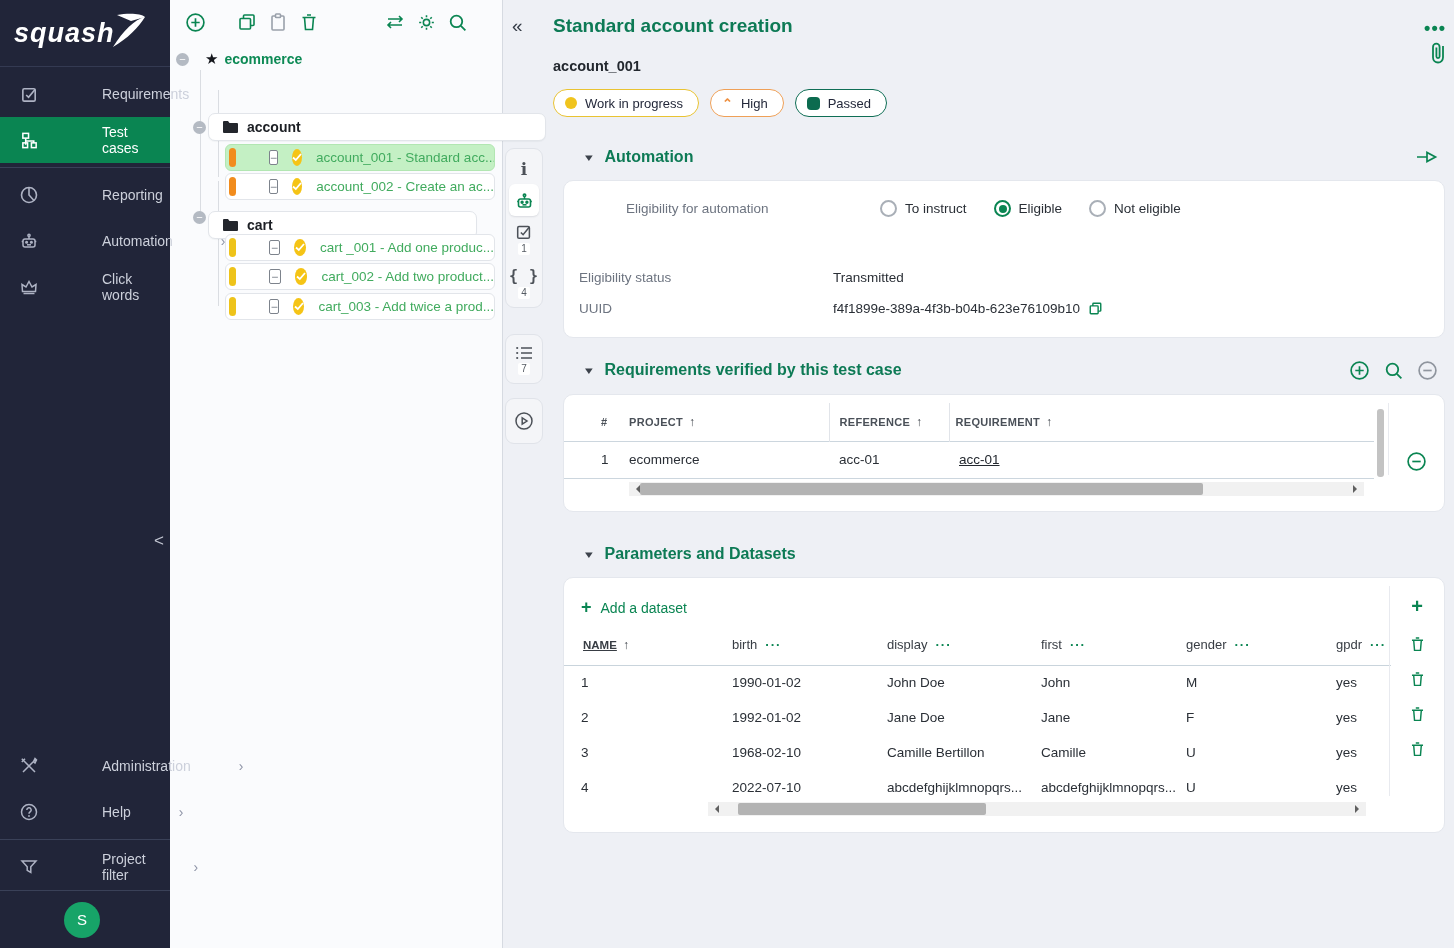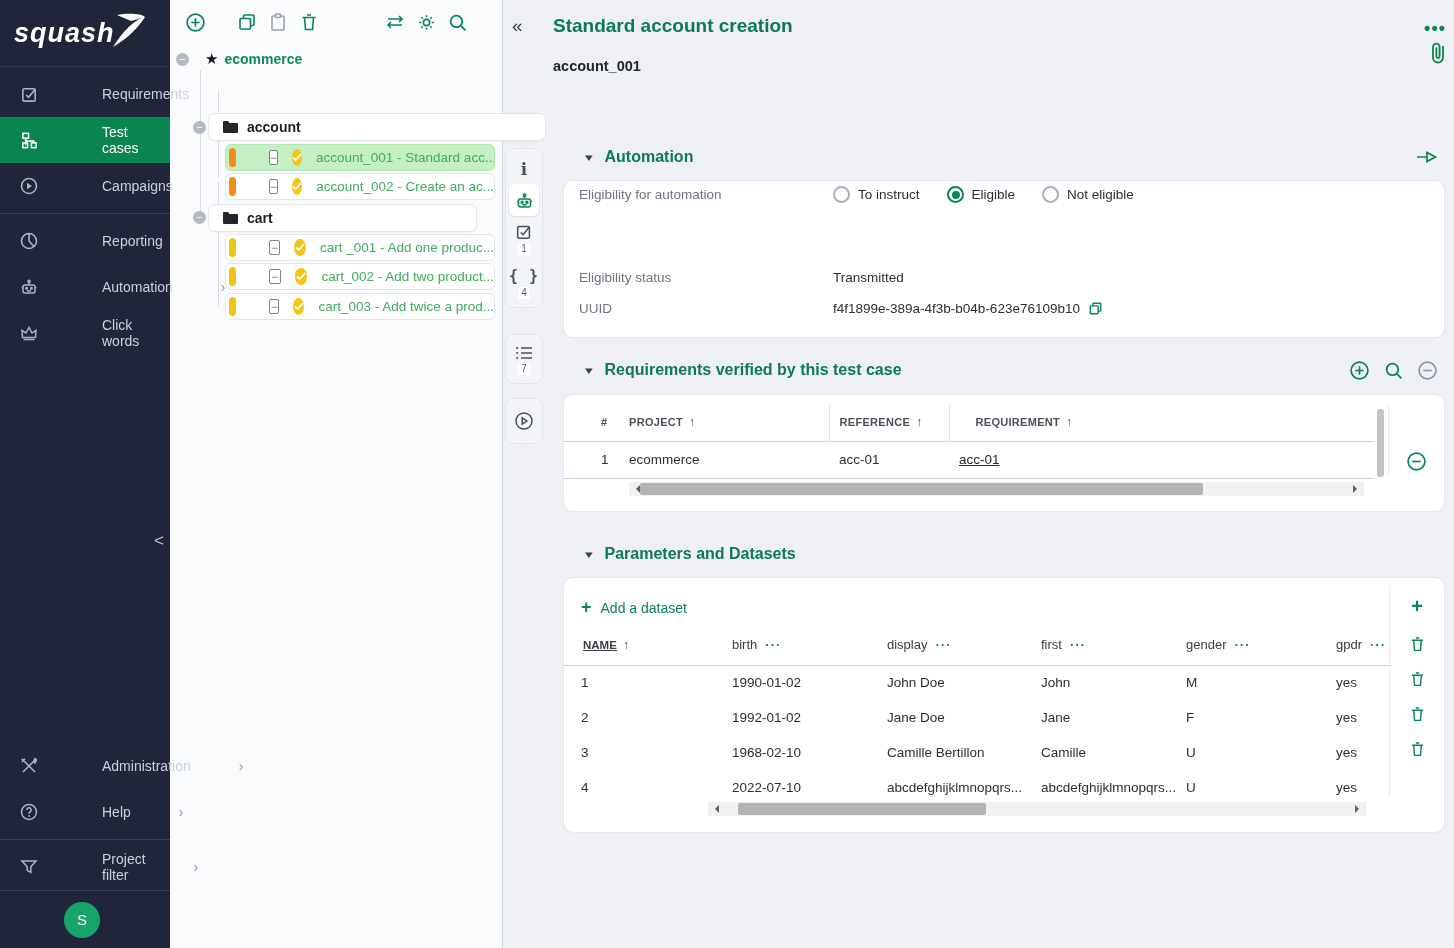--- a/index.html
+++ b/index.html
@@ -166,29 +166,20 @@
         <span class="ico">
           <svg width="19" height="19" viewBox="0 0 20 20" fill="none" stroke="currentColor" stroke-width="1.6">
               <rect x="3" y="2.5" width="6" height="5"></rect>
               <rect x="3" y="12.5" width="5" height="5"></rect>
               <rect x="12" y="12.5" width="5" height="5"></rect>
               <path d="M6 7.5 v7 M6 10.5 h8.5 v2"></path>
             </svg>
         </span>
         <span>Test cases</span>
       </div>
-      <div class="nav-item">
-        <span class="ico">
-          <svg width="20" height="20" viewBox="0 0 20 20" fill="none" stroke="currentColor" stroke-width="1.6">
-              <circle cx="10" cy="10" r="7.5"></circle>
-              <path d="M8 6.8 L13 10 L8 13.2 Z" fill="currentColor" stroke="none"></path>
-            </svg>
-        </span>
-        <span>Campaigns</span>
-      </div>
       <div class="nav-divider"></div>
       <div class="nav-item">
         <span class="ico">
           <svg width="20" height="20" viewBox="0 0 20 20" fill="none" stroke="currentColor" stroke-width="1.6">
               <circle cx="10" cy="10" r="7.5"></circle>
               <path d="M10 2.5 V10 L15 15.5"></path>
             </svg>
         </span>
         <span>Reporting</span>
       </div>
@@ -339,21 +330,21 @@
         <span class="sq-minus">−</span>
         <span class="status-dot">
           <svg width="10" height="9" viewBox="0 0 10 9" fill="none" stroke="#fff" stroke-width="1.8">
               <path d="M1 4.5 L3.8 7 L9 1"></path>
             </svg>
         </span>
         <span class="item-label">account_002 - Create an ac...</span>
       </div>
 
       <span class="c-collapse" style="position:absolute; left:23px; top:171px;">−</span>
-      <div class="folder-card" style="left:38px; top:164px; width:269px;">
+      <div class="folder-card" style="left:38px; top:171px; width:269px;">
         <span class="folder-ico">
           <svg width="16" height="14" viewBox="0 0 16 14">
               <path d="M1 2 a1 1 0 0 1 1-1 h4 l1.5 2 H15 a1 1 0 0 1 1 1 v8 a1 1 0 0 1 -1 1 H2 a1 1 0 0 1 -1-1 Z" fill="#23262c"></path>
             </svg>
         </span>
         <span class="folder-name">cart</span>
       </div>
       <div class="item-card" style="left:55px; top:194px; width:270px;">
         <span class="item-bar bar-yellow"></span>
         <span class="sq-minus">−</span>
@@ -391,20 +382,34 @@
     <span class="back-ico">«</span>
     <h1 class="page-title">Standard account creation</h1>
     <span class="more-dots">•••</span>
     <span class="paperclip">
       <svg width="16" height="26" viewBox="0 0 16 26" fill="none" stroke="currentColor" stroke-width="1.8">
           <path d="M13 6 V17.5 a5 5 0 0 1 -10 0 V7 a3.3 3.3 0 0 1 6.6 0 V16.5 a1.6 1.6 0 0 1 -3.2 0 V7.5"></path>
         </svg>
     </span>
     <div class="ref-name">account_001</div>
 
+    <div class="chips">
+      <div class="chip wip">
+        <span class="dot-circle"></span>
+        <span>Work in progress</span>
+      </div>
+      <div class="chip high">
+        <span class="caret-up">⌃</span>
+        <span>High</span>
+      </div>
+      <div class="chip passed">
+        <span class="dot-square"></span>
+        <span>Passed</span>
+      </div>
+    </div>
 
     <div class="tabstrip" style="top:148px;">
       <div class="tabgroup">
         <div class="tab">
             <span class="glyph">i</span>
           </div>
         <div class="tab selected">
           <span>
             <svg width="21" height="20" viewBox="0 0 20 20" fill="none" stroke="currentColor" stroke-width="1.6">
                 <rect x="4" y="8" width="12" height="8" rx="2"></rect>
@@ -463,21 +468,21 @@
     <div class="section-head" style="top:148px;">
       <span class="sec-chevron">▾</span>
       <span class="sec-title">Automation</span>
     </div>
     <span class="sec-actions" style="top:147px; right:16px;">
       <svg width="23" height="20" viewBox="0 0 23 20" fill="none" stroke="#0a8552" stroke-width="1.7">
           <path d="M2 10 H12 V5.5 L20.5 10 L12 14.5 V10"></path>
         </svg>
     </span>
     <div class="card" style="top:180px; height:158px;">
-      <div class="form-row" style="top:2px;">
+      <div class="form-row" style="top:16px;margin-left:47px;">
         <span class="f-label">Eligibility for automation</span>
         <span class="radios">
           <span class="radio">
             <span class="rdot"></span>
             <span>To instruct</span>
           </span>
           <span class="radio checked">
             <span class="rdot"></span>
             <span>Eligible</span>
           </span>
@@ -535,21 +540,21 @@
             <col style="width:65px">
             <col style="width:200px">
             <col style="width:120px">
             <col style="width:425px">
           </colgroup>
         <thead>
           <tr>
             <th style="padding-left:37px;"><span>#</span></th>
             <th><span>PROJECT</span><span class="sortarrow">↑</span></th>
             <th class="colsep" style="padding-left:10px;"><span>REFERENCE</span><span class="sortarrow">↑</span></th>
-            <th class="colsep" style="padding-left:26px;"><span>REQUIREMENT</span><span class="sortarrow">↑</span></th>
+            <th class="colsep" style="padding-left:6px;"><span>REQUIREMENT</span><span class="sortarrow">↑</span></th>
           </tr>
         </thead>
         <tbody>
           <tr>
             <td style="padding-left:37px;">1</td>
             <td>ecommerce</td>
             <td style="padding-left:10px;">acc-01</td>
             <td style="padding-left:10px;"><a class="req-link">acc-01</a></td>
           </tr>
         </tbody>

